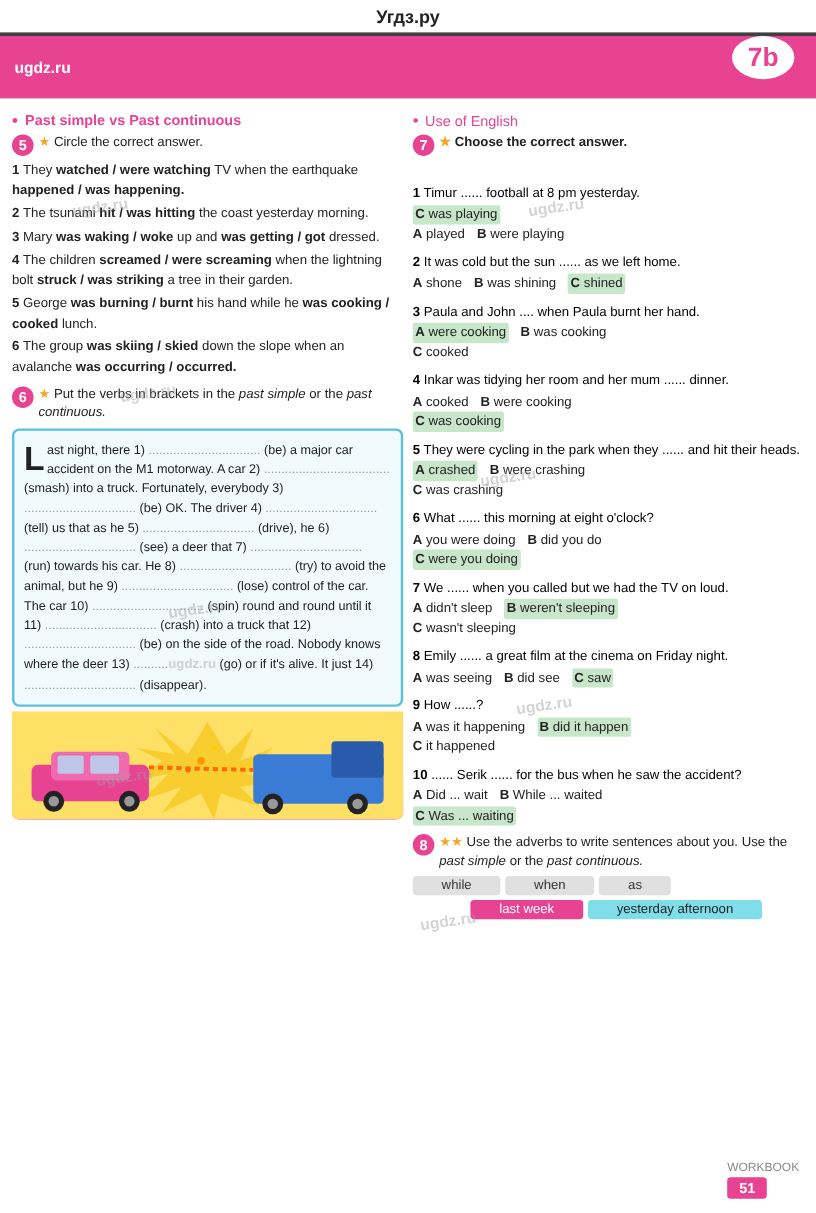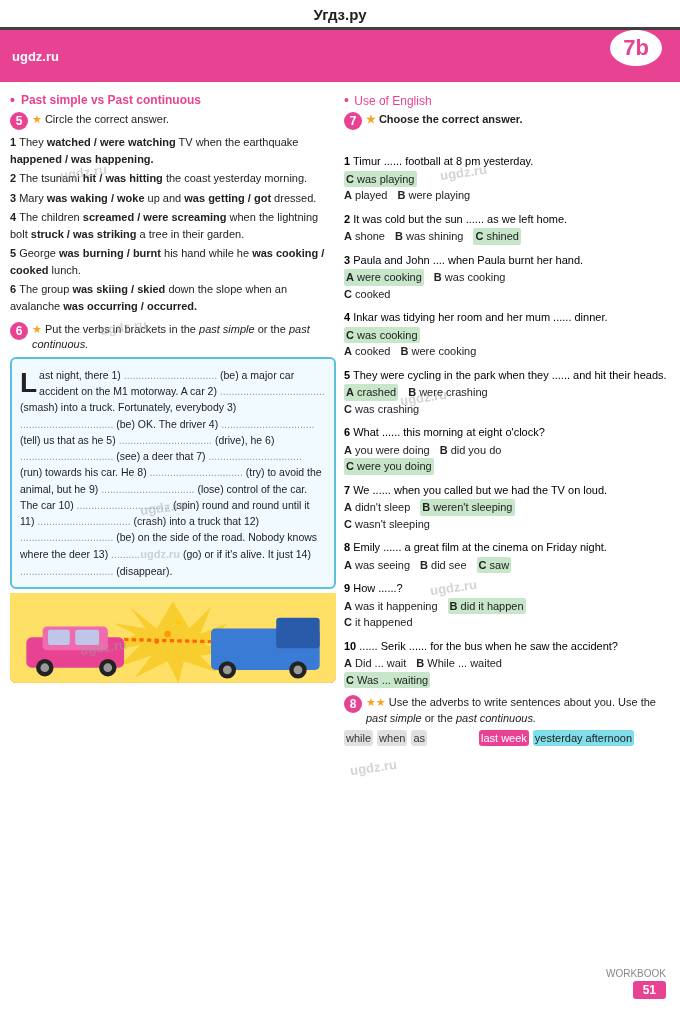--- a/index.html
+++ b/index.html
@@ -183,35 +183,35 @@
     }
     .adverb-tags {
       display: flex;
       gap: 4px;
       flex-wrap: wrap;
       margin-top: 4px;
     }
     .adverb-tag {
       background: #e0e0e0;
       border-radius: 3px;
-      padding: 2px 2px;
+      padding: 2px 24px;
       font-size: 11px;
       color: #333;
     }
     .adverb-tag.pink { background: #e84393; color: #fff; margin-left: 48px; }
     .adverb-tag.teal { background: #80deea; color: #222; }
 
     
     .footer {
       position: absolute;
       bottom: 12px;
       right: 14px;
       font-size: 10px;
       color: #888;
-      text-align: right;
+      text-align: left;
     }
     .footer-page {
       background: #e84393;
       color: #ffffff;
       padding: 2px 10px;
       border-radius: 3px;
       font-size: 12px;
       font-weight: bold;
       display: inline-block;
       margin-top: 2px;
@@ -385,25 +385,25 @@
           <span class="q-option"><span class="letter">B</span> was cooking</span>
         </div>
         <div class="q-options">
           <span class="q-option"><span class="letter">C</span> cooked</span>
         </div>
       </div>
 
       <div class="q-block">
         <div class="q-text"><span class="q-num">4</span> Inkar was tidying her room and her mum ...... dinner.</div>
         <div class="q-options">
-          <span class="q-option highlighted"><span class="letter">C</span> was cooking</span>
-        </div>
-        <div class="q-options">
           <span class="q-option"><span class="letter">A</span> cooked</span>
           <span class="q-option"><span class="letter">B</span> were cooking</span>
+        </div>
+        <div class="q-options">
+          <span class="q-option highlighted"><span class="letter">C</span> was cooking</span>
         </div>
       </div>
 
       <div class="q-block">
         <div class="q-text"><span class="q-num">5</span> They were cycling in the park when they ...... and hit their heads.</div>
         <div class="q-options">
           <span class="q-option highlighted"><span class="letter">A</span> crashed</span>
           <span class="q-option"><span class="letter">B</span> were crashing</span>
         </div>
         <div class="q-options">

